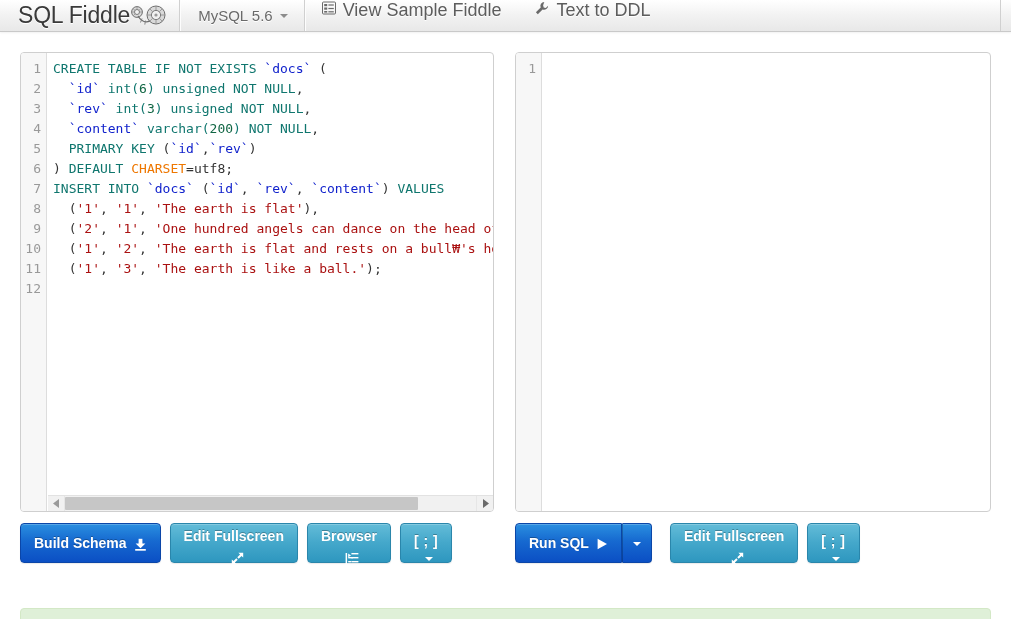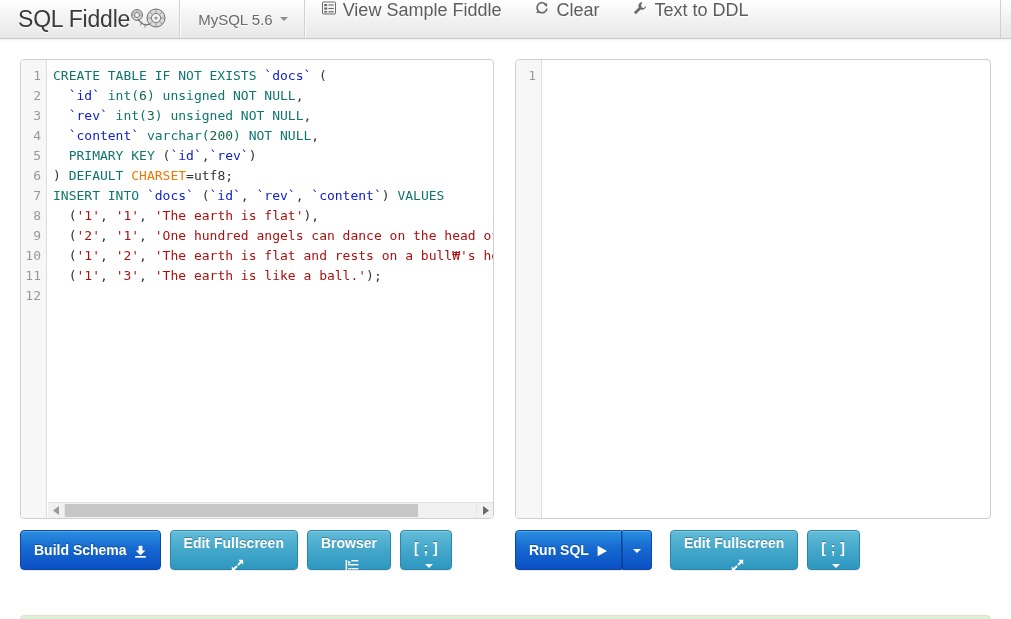--- a/index.html
+++ b/index.html
@@ -8,21 +8,21 @@
     width: 1011px;
     height: 619px;
     overflow: hidden;
     background: #ffffff;
     font-family: "Liberation Sans", sans-serif;
   }
 
   
   .navbar {
     position: relative;
-    height: 39px;
+    height: 32px;
     background: linear-gradient(to bottom, #ffffff 0%, #f2f2f2 50%, #e8e8e8 100%);
     border-bottom: 1px solid #c9c9c9;
     box-shadow: 0 1px 2px rgba(0,0,0,0.06);
     display: flex;
     align-items: stretch;
     box-sizing: border-box;
   }
   .brand {
     display: flex;
     align-items: center;
@@ -321,30 +321,20 @@
           <rect x="2.2" y="6.5" width="3" height="2.2" fill="#6a6a6a"></rect>
           <rect x="2.2" y="10" width="3" height="1.6" fill="#6a6a6a"></rect>
           <rect x="6.4" y="3.4" width="5.4" height="1.2" fill="#6a6a6a"></rect>
           <rect x="6.4" y="6.9" width="5.4" height="1.2" fill="#6a6a6a"></rect>
           <rect x="6.4" y="10.2" width="5.4" height="1.2" fill="#6a6a6a"></rect>
         </svg>
       </span>
       <span>View Sample Fiddle</span>
     </a>
 
-    <a class="nav-item" href="#">
-      <span class="nav-ico">
-        <svg width="14" height="14" viewBox="0 0 14 14">
-          <path d="M11.4 4.2 A5 5 0 1 0 12 7.6" fill="none" stroke="#6a6a6a" stroke-width="1.7"></path>
-          <path d="M8.6 3.6 L12.2 2.3 L11.9 6.1 Z" fill="#6a6a6a"></path>
-          <path d="M2.6 9.9 L1.0 12.1 L4.8 12.0 Z" fill="#6a6a6a"></path>
-        </svg>
-      </span>
-      <span>Clear</span>
-    </a>
 
     <a class="nav-item" href="#">
       <span class="nav-ico">
         <svg width="14" height="14" viewBox="0 0 14 14">
           <path d="M9.3 0.9 a4 4 0 0 0 -3.6 5.6 L0.9 11.3 l1.9 1.9 l4.8 -4.8 a4 4 0 0 0 5.5 -3.7 l-2.3 2.3 l-2.1 -0.6 l-0.6 -2.1 z" fill="#6a6a6a"></path>
         </svg>
       </span>
       <span>Text to DDL</span>
     </a>
 

